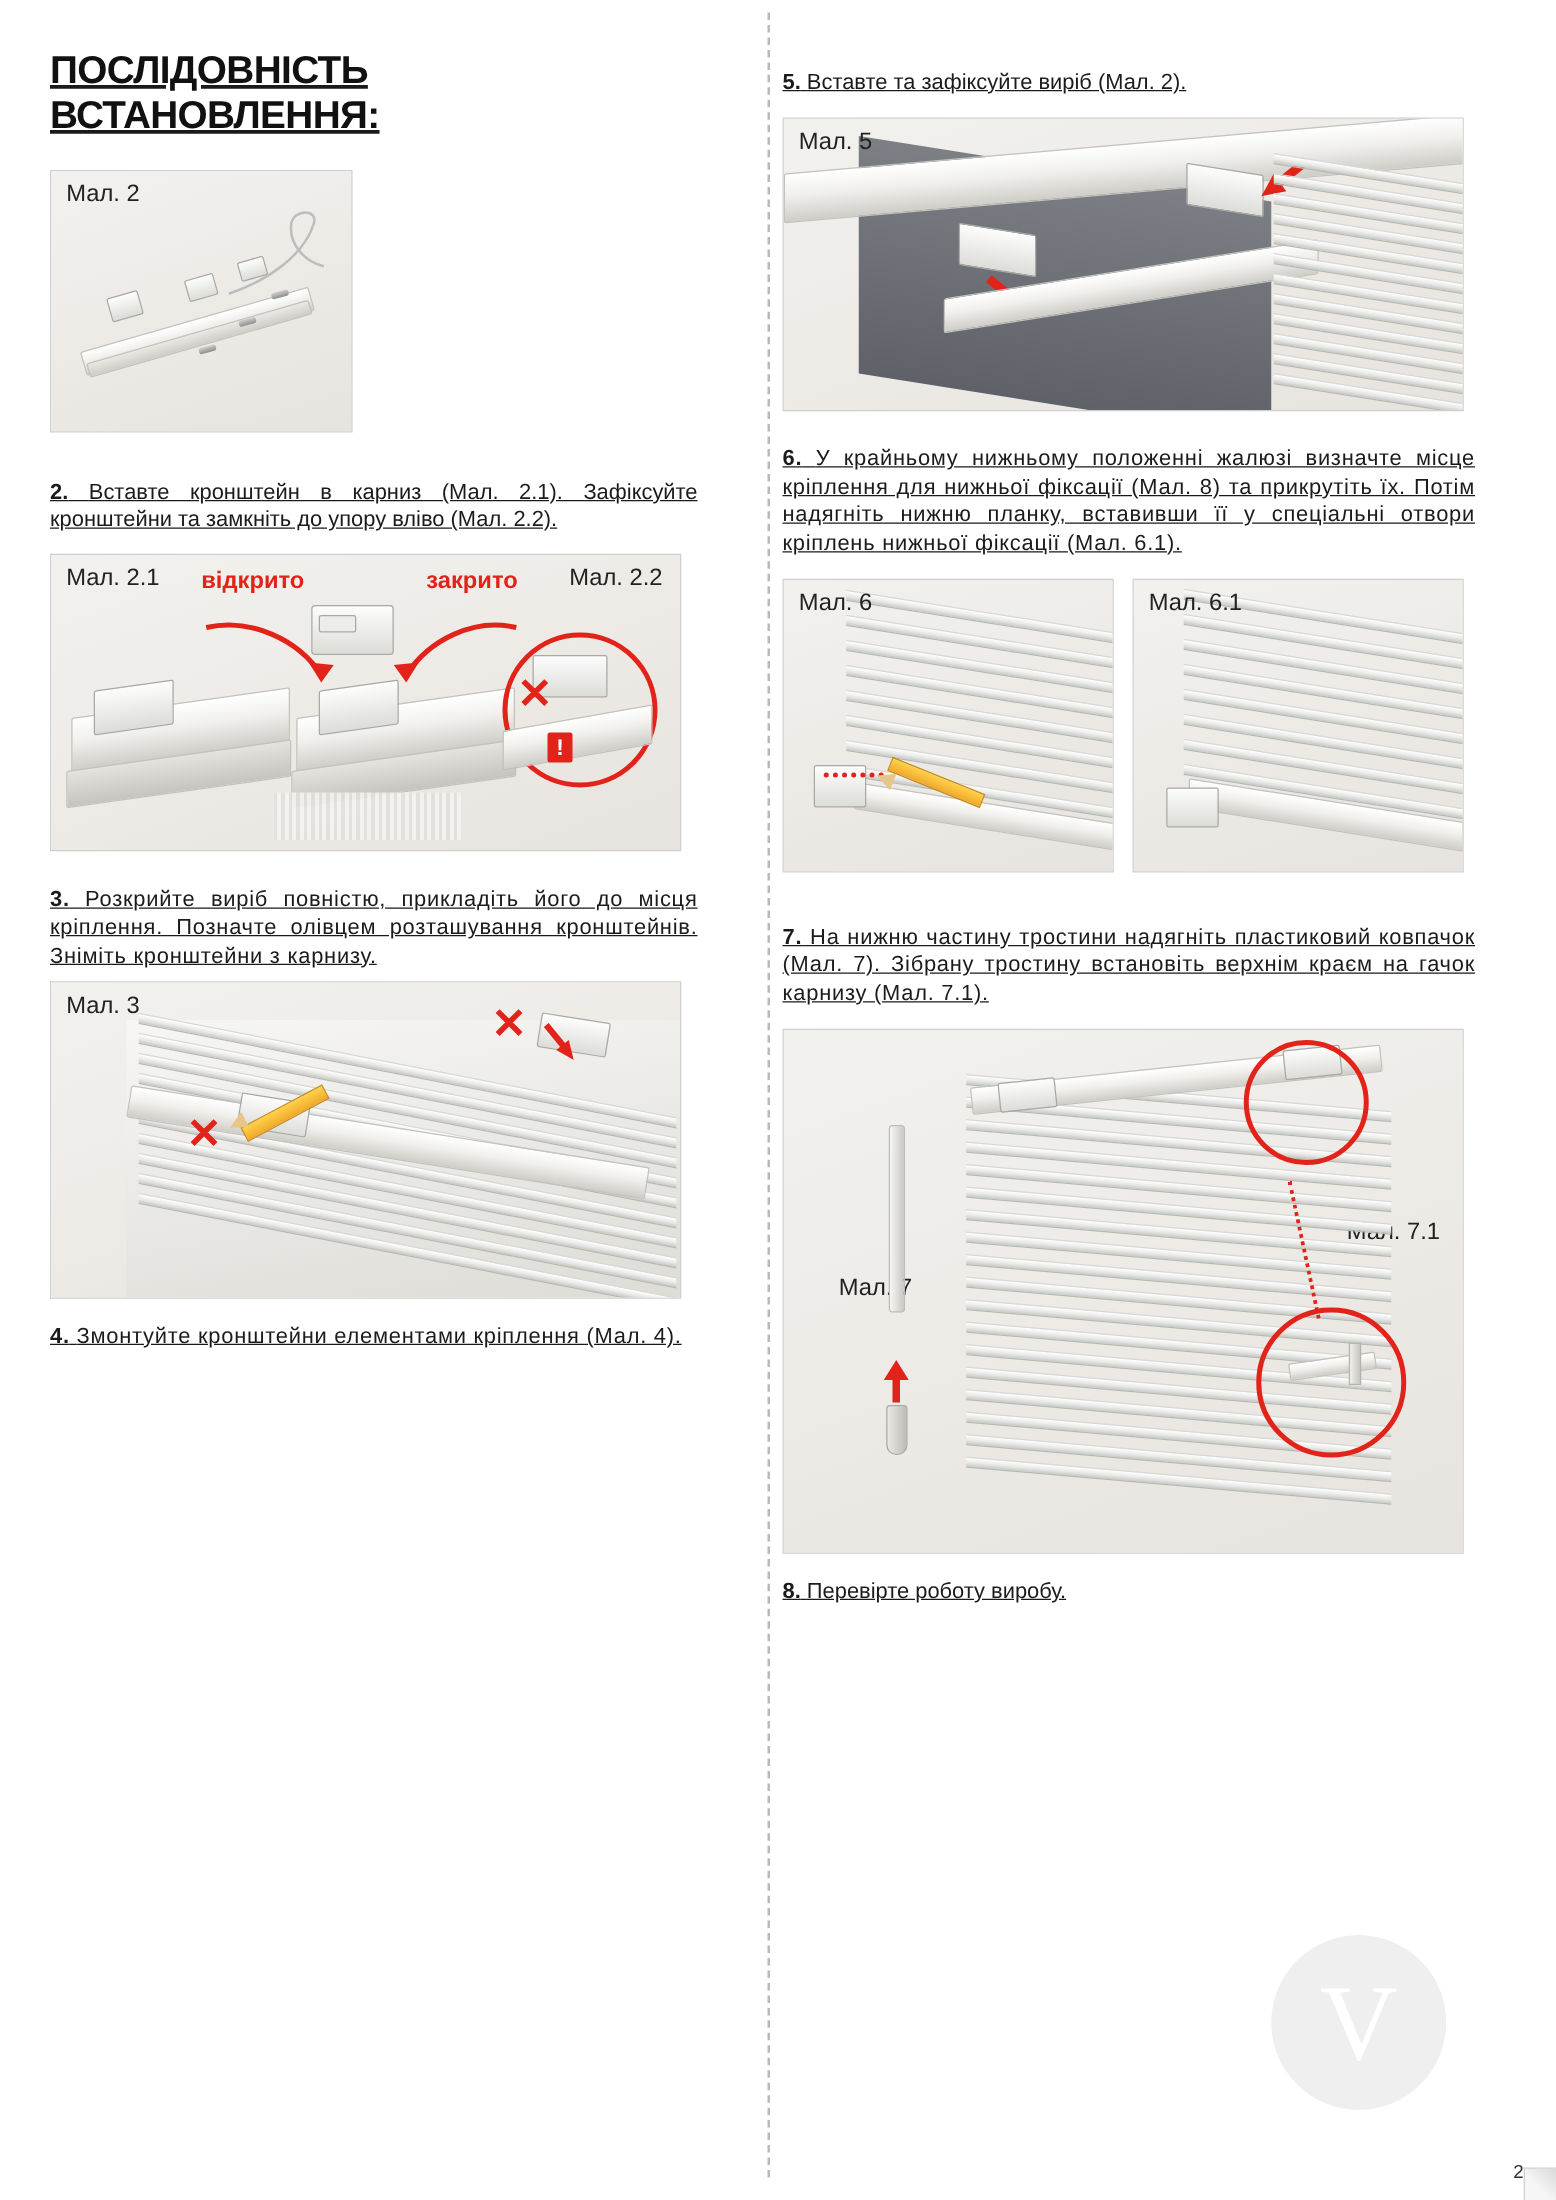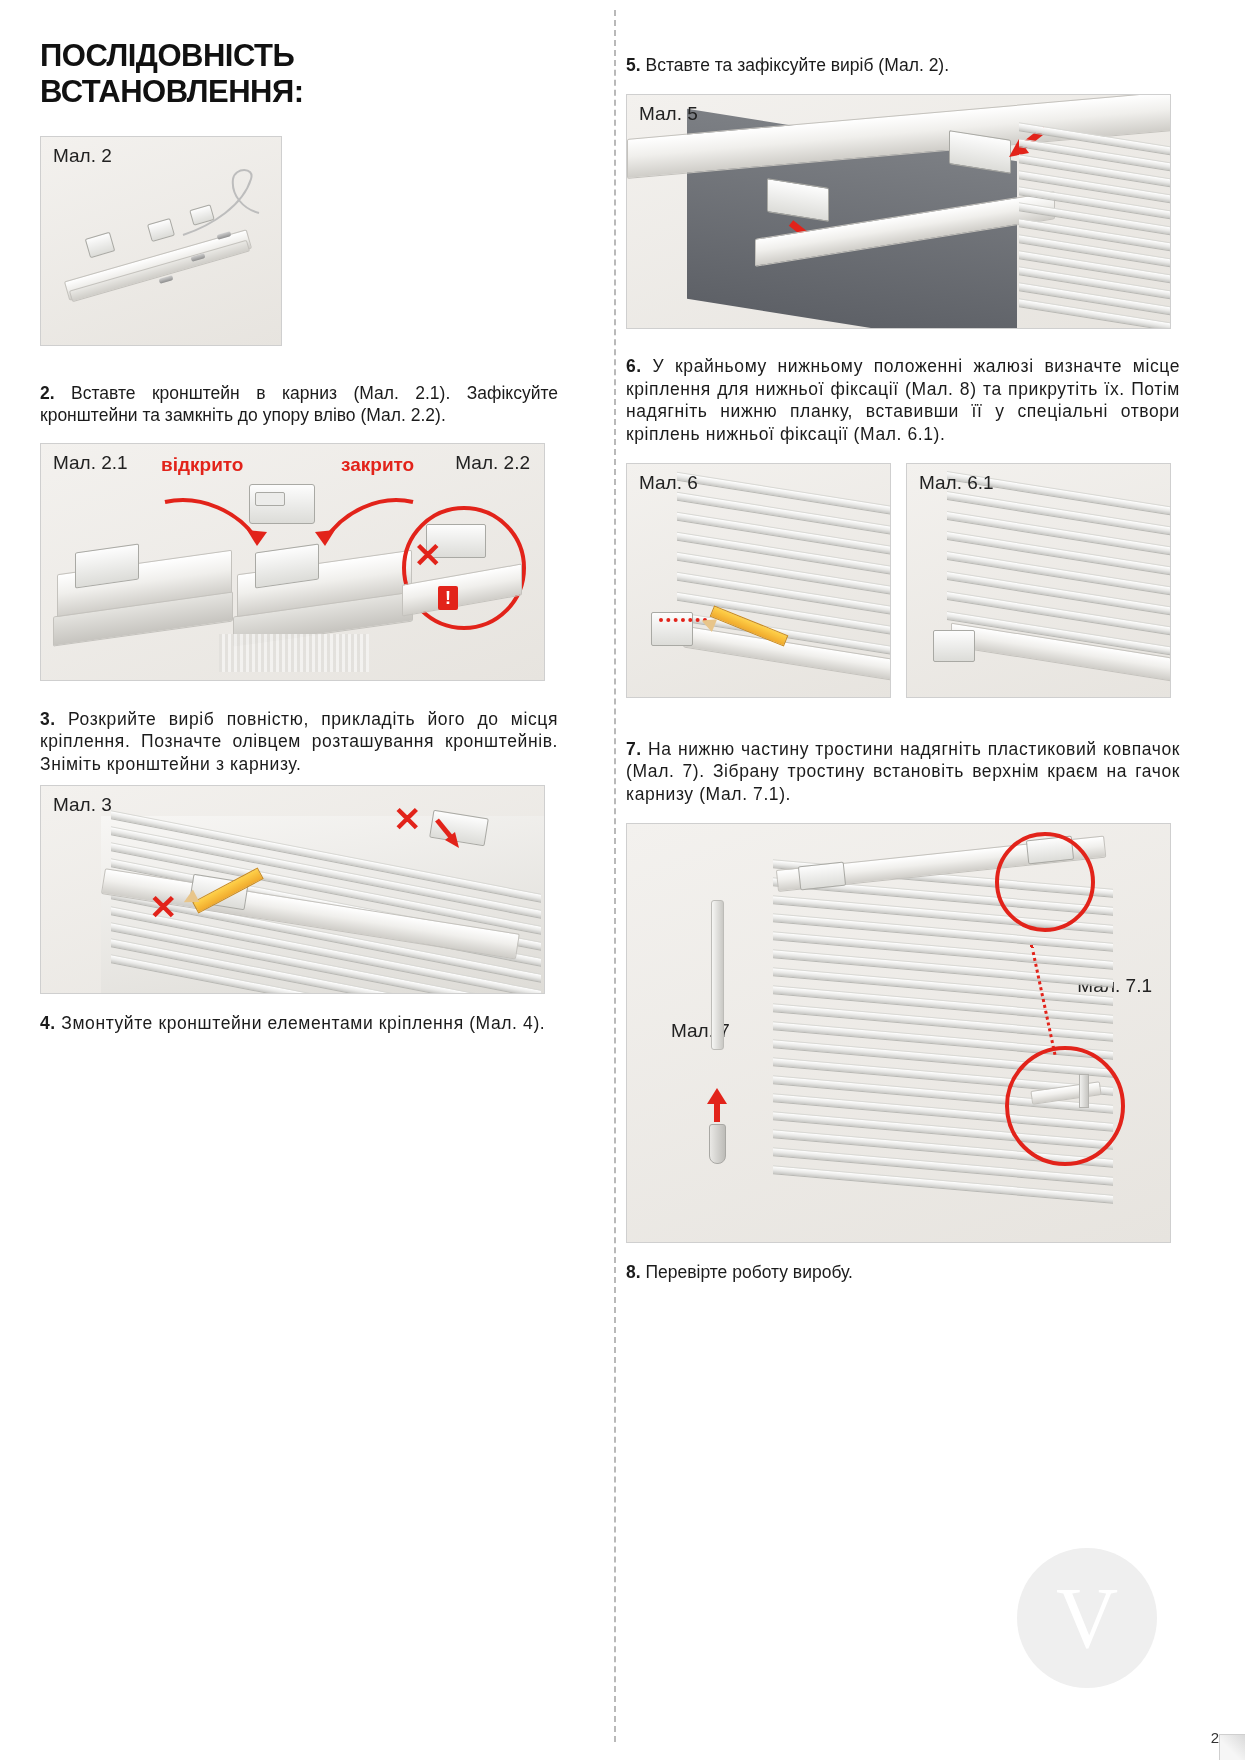--- a/index.html
+++ b/index.html
@@ -10,20 +10,21 @@
     background: #ffffff;
     font-family: "Liberation Sans", sans-serif;
     color: #1a1a1a;
     position: relative;
     overflow: hidden;
   }
   .page {
     position: absolute;
     inset: 0;
     padding: 34px 48px 30px 40px;
+    text-decoration: underline;
   }
   
   .divider {
     position: absolute;
     left: 614px;
     top: 10px;
     bottom: 18px;
     width: 0;
     border-left: 2px dashed #b9b9b9;
   }
@@ -276,21 +277,21 @@
         <div class="bracket" style="right:58px;top:80px;width:60px;height:34px;"></div>
         <div class="rail" style="right:22px;top:130px;width:120px;height:32px;transform:skewY(-10deg);"></div>
         <div class="redx" style="right:102px;top:94px;">✕</div>
         <div class="excl" style="right:86px;top:142px;">!</div>
 
         <div style="position:absolute;left:178px;top:190px;width:150px;height:38px;background:repeating-linear-gradient(90deg,#e2e0dc 0 3px,#f4f3f1 3px 6px);opacity:.9;"></div>
       </div>
 
       <p class="step spread2" style="margin-top:27px;"><span class="num">3.</span> <span>Розкрийте виріб повністю, прикладіть його до місця кріплення. Позначте олівцем розташування кронштейнів. Зніміть кронштейни з карнизу.</span></p>
 
-      <div class="fig" style="width:505px;height:209px;margin-top:8px;">
+      <div class="fig" style="width:505px;height:254px;margin-top:8px;">
         <div class="wallbg"></div>
         <div class="fig-label">Мал. 3</div>
 
         <div style="position:absolute;left:60px;top:30px;right:0;bottom:0;background:linear-gradient(170deg,#f7f6f4,#dedcd7);"></div>
         <div class="slat-stack" style="left:70px;top:60px;width:430px;height:170px;transform:skewY(11deg);">
           <div class="slat" style="top:6px"></div>
             <div class="slat" style="top:22px"></div>
           <div class="slat" style="top:38px"></div>
             <div class="slat" style="top:54px"></div>
           <div class="slat" style="top:70px"></div>

